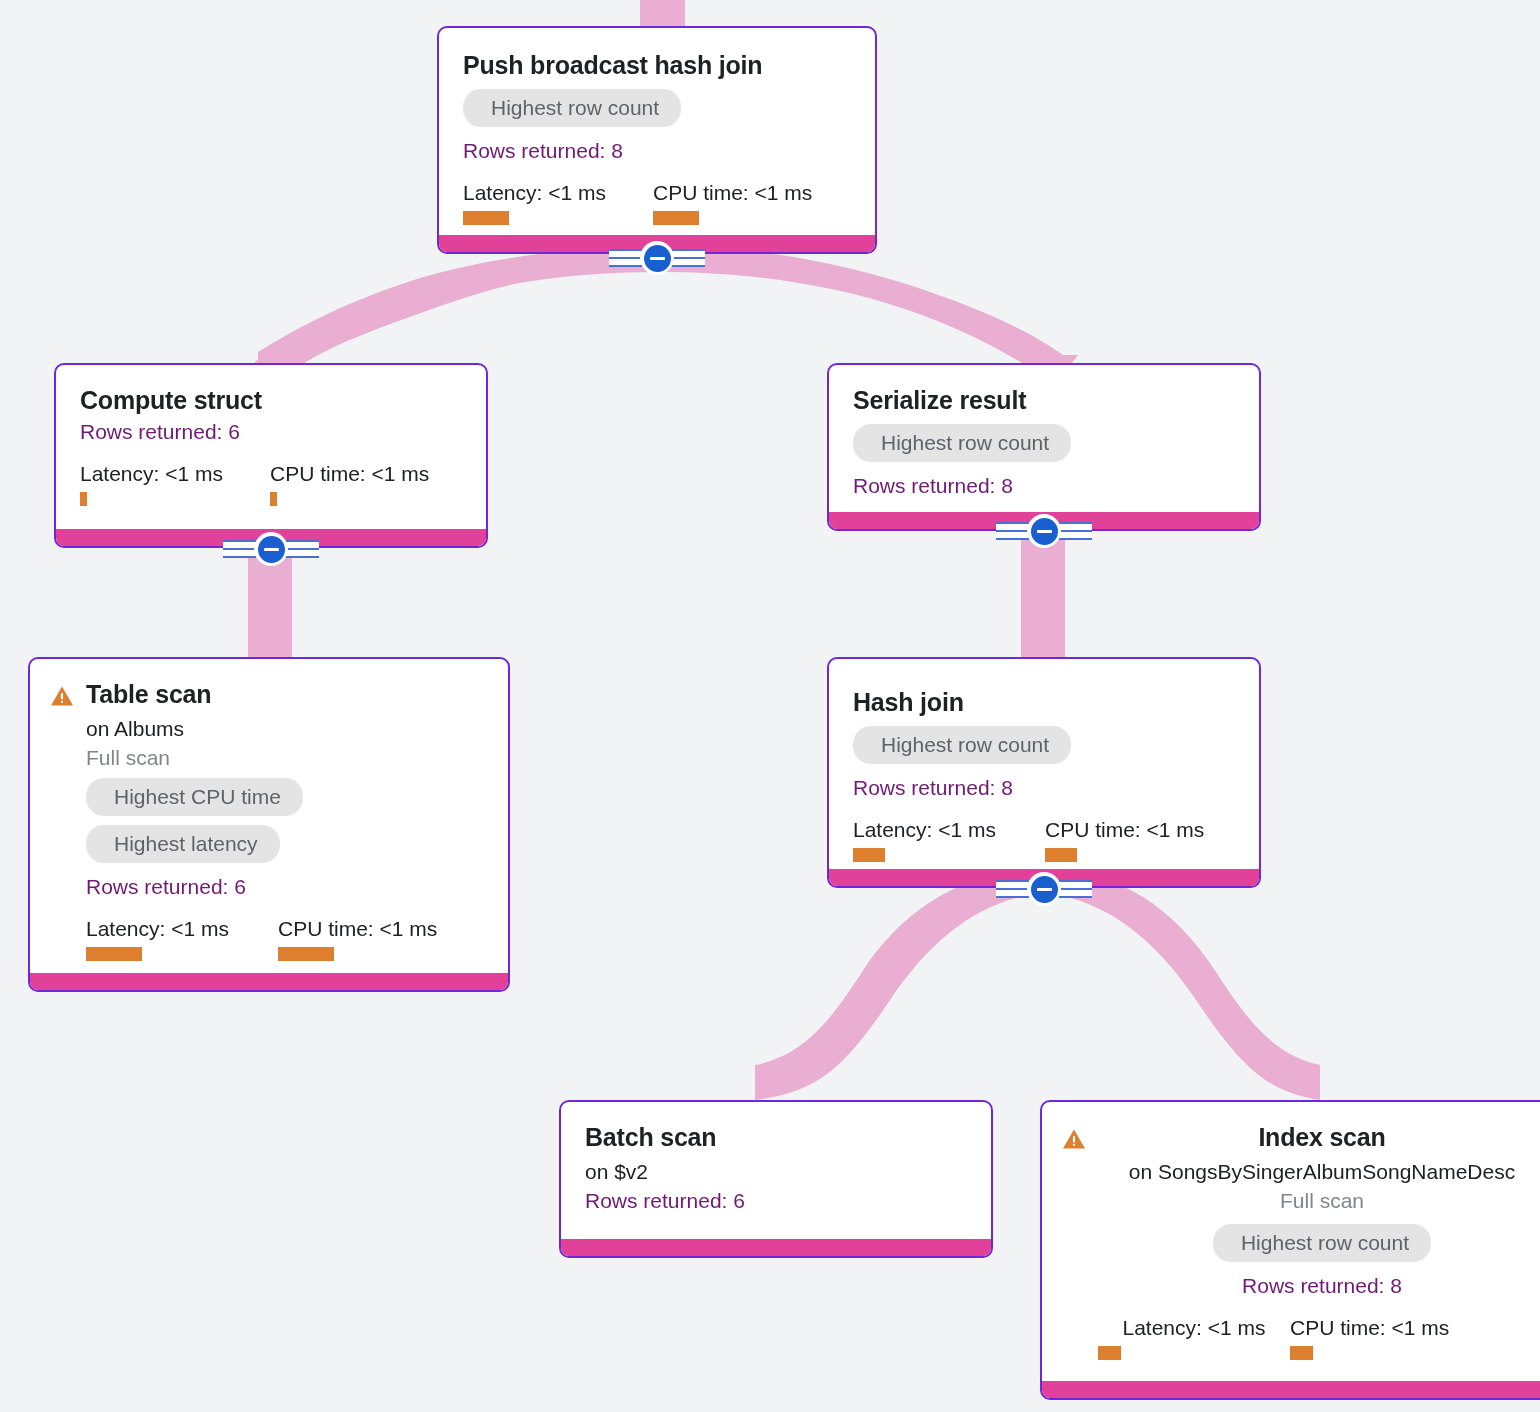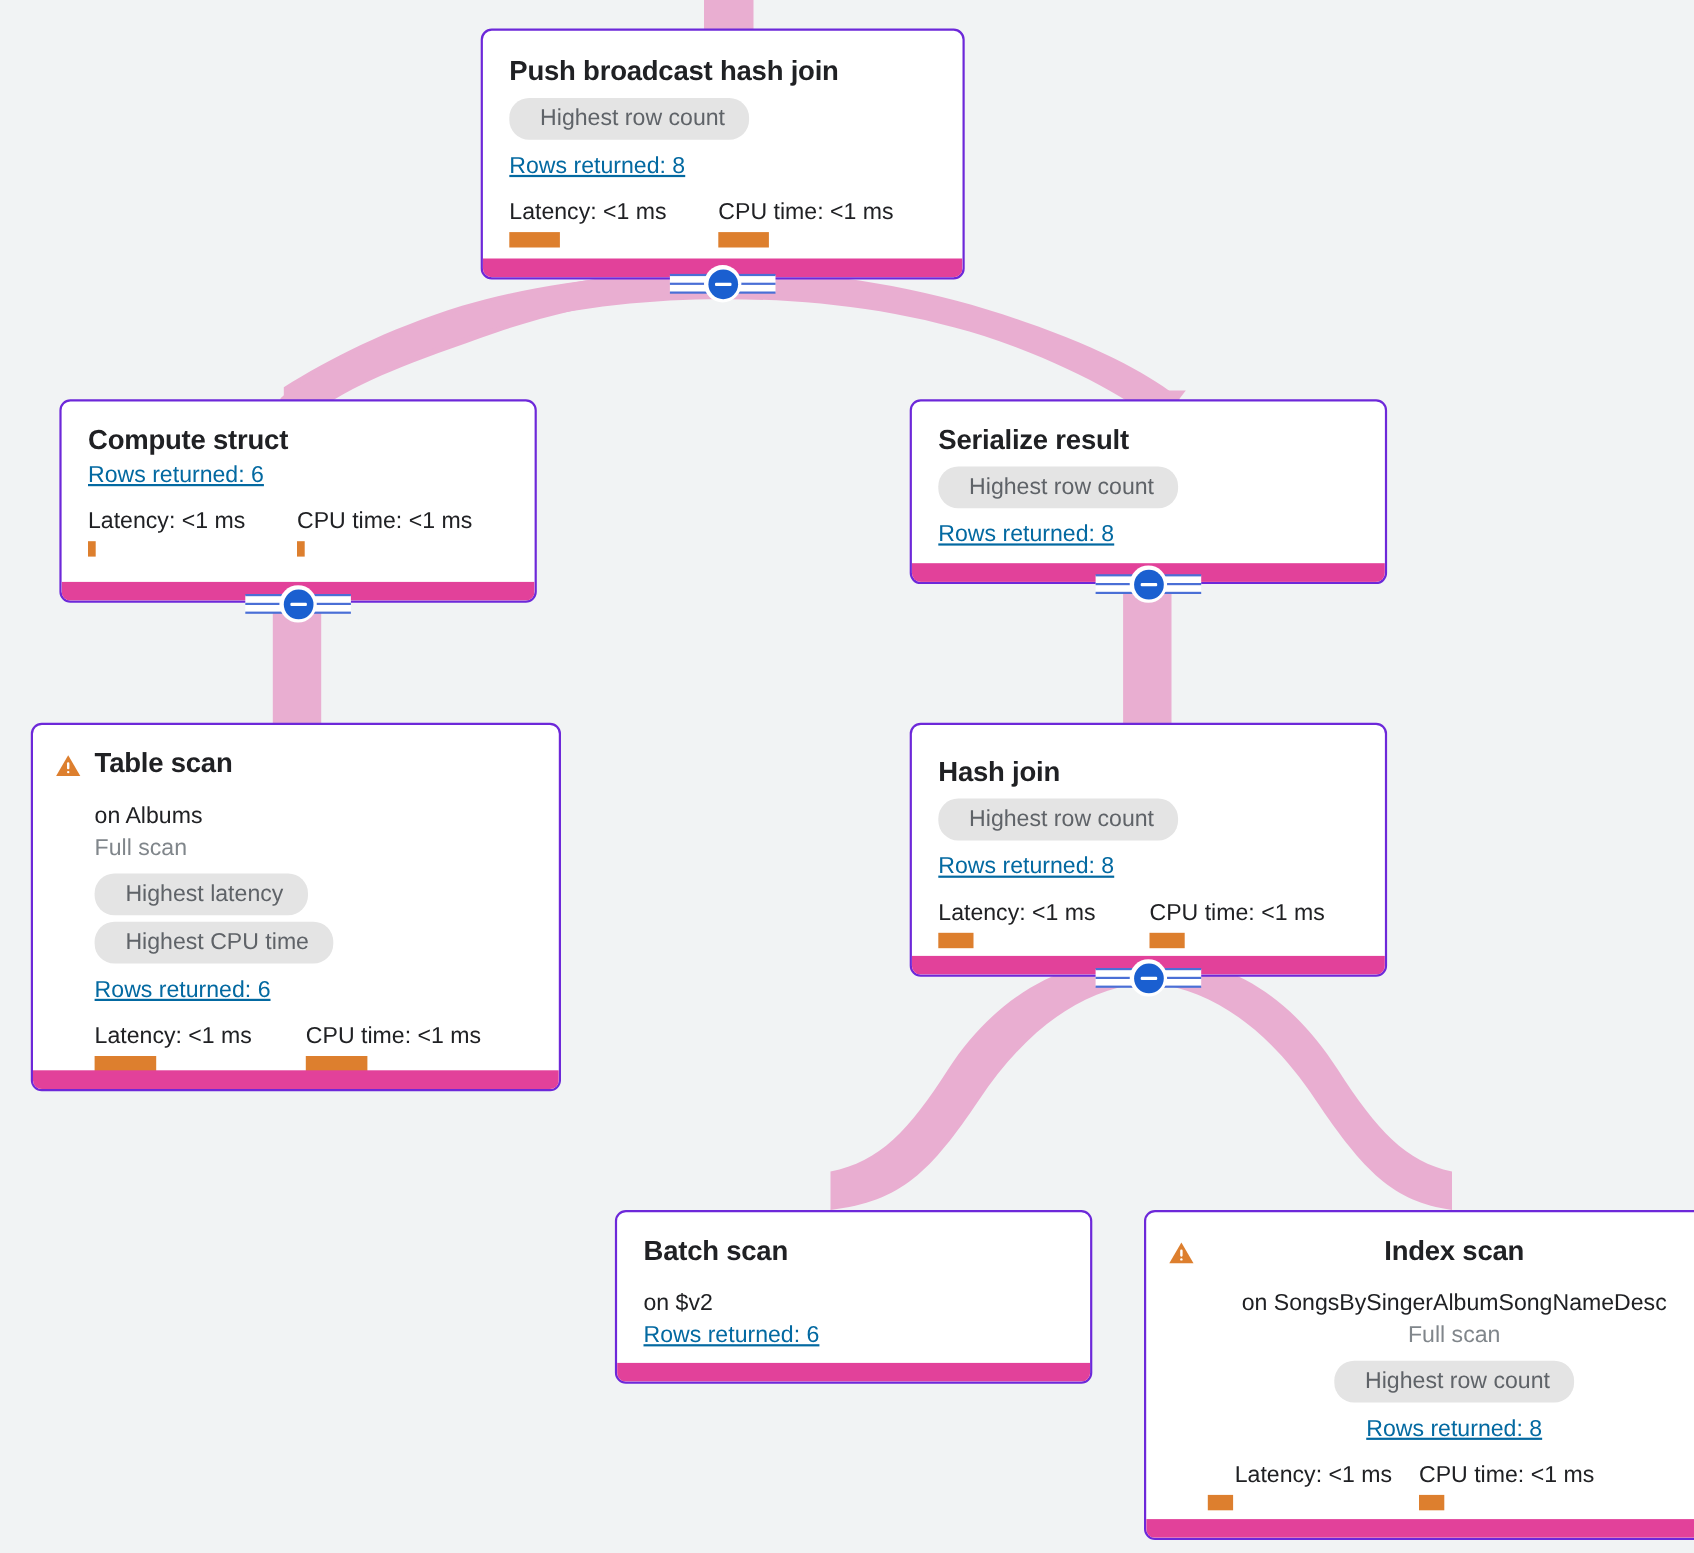--- a/index.html
+++ b/index.html
@@ -77,21 +77,21 @@
     font-weight: 700;
     color: #202124;
     letter-spacing: -0.2px;
     white-space: nowrap;
   }
   .node-sub {
     font-size: 21px;
     line-height: 30px;
     color: #202124;
     white-space: nowrap;
-    margin-top: 18px;
+    margin-top: 5px;
   }
   .node-sub2 {
     font-size: 21px;
     line-height: 28px;
     color: #80868B;
     white-space: nowrap;
   }
   .chip {
     display: inline-block;
     background: #E4E4E4;
@@ -99,24 +99,23 @@
     border-radius: 18px;
     font-size: 21px;
     line-height: 21px;
     padding: 8px 22px 9px 28px;
     margin-top: 9px;
     white-space: nowrap;
   }
   .rows {
     font-size: 21px;
     line-height: 26px;
-    color: #0369a1;
+    color: #701a75;
     margin-top: 11px;
     white-space: nowrap;
-    text-decoration: underline;
   }
   .metrics {
     display: flex;
     margin-top: 17px;
   }
   .metric {
     display: block;
   }
   .metric-label {
     font-size: 21px;
@@ -340,22 +339,22 @@
       <div class="hdr-row">
         <svg class="warn-icon" viewBox="0 0 24 24" xmlns="http://www.w3.org/2000/svg">
           <path d="M12 2.6 L23 21.4 L1 21.4 Z" fill="#DD7F2E"></path>
           <rect x="10.9" y="9" width="2.2" height="6.4" rx="1" fill="#ffffff"></rect>
           <rect x="10.9" y="16.8" width="2.2" height="2.2" rx="1.1" fill="#ffffff"></rect>
         </svg>
         <div class="hdr-col">
           <div class="node-title">Table scan</div>
           <div class="node-sub">on Albums</div>
           <div class="node-sub2">Full scan</div>
+          <div><span class="chip" style="margin-top:6px;">Highest CPU time</span></div>
           <div><span class="chip">Highest latency</span></div>
-          <div><span class="chip" style="margin-top:6px;">Highest CPU time</span></div>
           <div class="rows">Rows returned: 6</div>
           <div class="metrics">
             <div class="metric" style="width:192px;">
               <div class="metric-label">Latency: &lt;1 ms</div>
               <div class="metric-bar" style="width:56px;"></div>
             </div>
             <div class="metric">
               <div class="metric-label">CPU time: &lt;1 ms</div>
               <div class="metric-bar" style="width:56px;"></div>
             </div>

